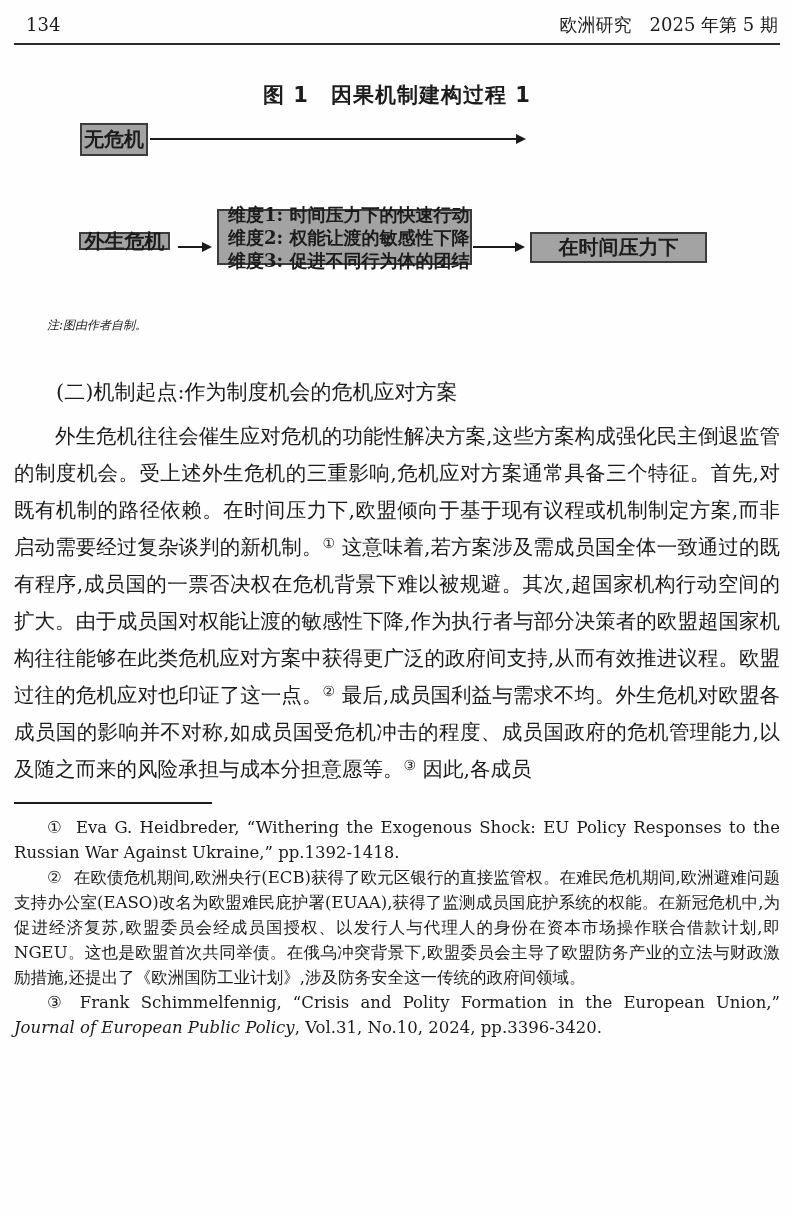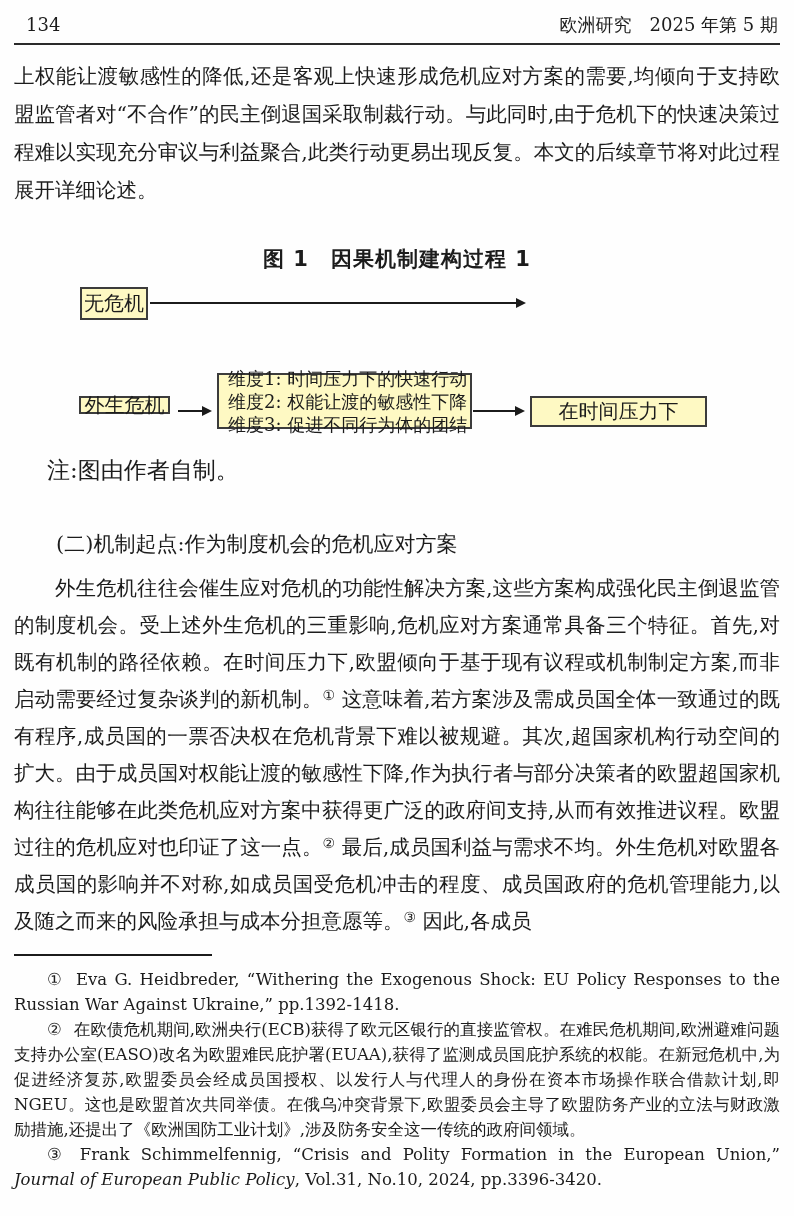--- a/index.html
+++ b/index.html
@@ -31,44 +31,44 @@
     text-align:center;
     font-family:"DejaVu Sans","Liberation Sans",sans-serif;
     font-weight:700;
     font-size:21px;
     letter-spacing:1px;
   }
   .fig-canvas { position:relative; height:172px; margin-top:10px; }
   .fbox {
     position:absolute;
     border:2px solid #3c3c3c;
-    background:#fef9c3;
+    background:#a3a3a3;
     display:flex; align-items:center; justify-content:center;
-    font-size:20px; white-space:nowrap;
+    font-size:20px; white-space:nowrap;font-weight:bold;
   }
   .fbox-r1-left  { left:66px;  top:4px;   width:68px;  height:33px; }
   .fbox-r1-right { left:518px; top:4px;   width:176px; height:33px; }
   .fbox-r2-left  { left:65px;  top:113px; width:91px;  height:18px;text-align:right; }
   .fbox-r2-mid   {
     left:203px; top:90px; width:255px; height:56px;
     flex-direction:column; align-items:flex-start; justify-content:center;
     font-size:18px; line-height:23px; padding:2px 9px;
   }
   .fbox-r2-right { left:516px; top:113px; width:177px; height:31px; }
   .arrow { position:absolute; height:0; border-top:2px solid #1b1b1b; }
   .arrow::after {
     content:""; position:absolute; right:-2px; top:-6px; width:0; height:0;
     border-left:10px solid #1b1b1b;
     border-top:5px solid transparent; border-bottom:5px solid transparent;
   }
   .arrow-r1  { left:136px; top:19px;  width:374px; }
   .arrow-r2a { left:164px; top:127px; width:32px; }
   .arrow-r2b { left:459px; top:127px; width:50px; }
 
-  .fig-note { margin-left:33px; font-size:23px; }
+  .fig-note { margin-top:26px; margin-left:33px; font-size:12px;font-style:italic; }
 
   .section-heading { margin-top:44px; font-size:21px; text-indent:2em; }
 
   .para2 {
     margin-top:12px;
     font-size:20.5px; line-height:37px;
     text-align:justify; text-justify:inter-ideograph;
     text-indent:2em;
   }
   .fnref { font-size:14px; vertical-align:6px; line-height:0; }
@@ -87,21 +87,20 @@
 <body>
 
 <div class="page">
 
   <header class="page-header">
     <span>134</span>
     <span>欧洲研究　2025 年第 5 期</span>
   </header>
   <div class="header-rule"></div>
 
-  <p class="para1">上权能让渡敏感性的降低,还是客观上快速形成危机应对方案的需要,均倾向于支持欧盟监管者对“不合作”的民主倒退国采取制裁行动。与此同时,由于危机下的快速决策过程难以实现充分审议与利益聚合,此类行动更易出现反复。本文的后续章节将对此过程展开详细论述。</p>
 
   <div>
     <div class="figure-title">图 1　因果机制建构过程 1</div>
 
     <div class="fig-canvas">
       <div class="fbox fbox-r1-left">无危机</div>
       <div class="arrow arrow-r1"></div>
 
       <div class="fbox fbox-r2-left">外生危机</div>
       <div class="arrow arrow-r2a"></div>

